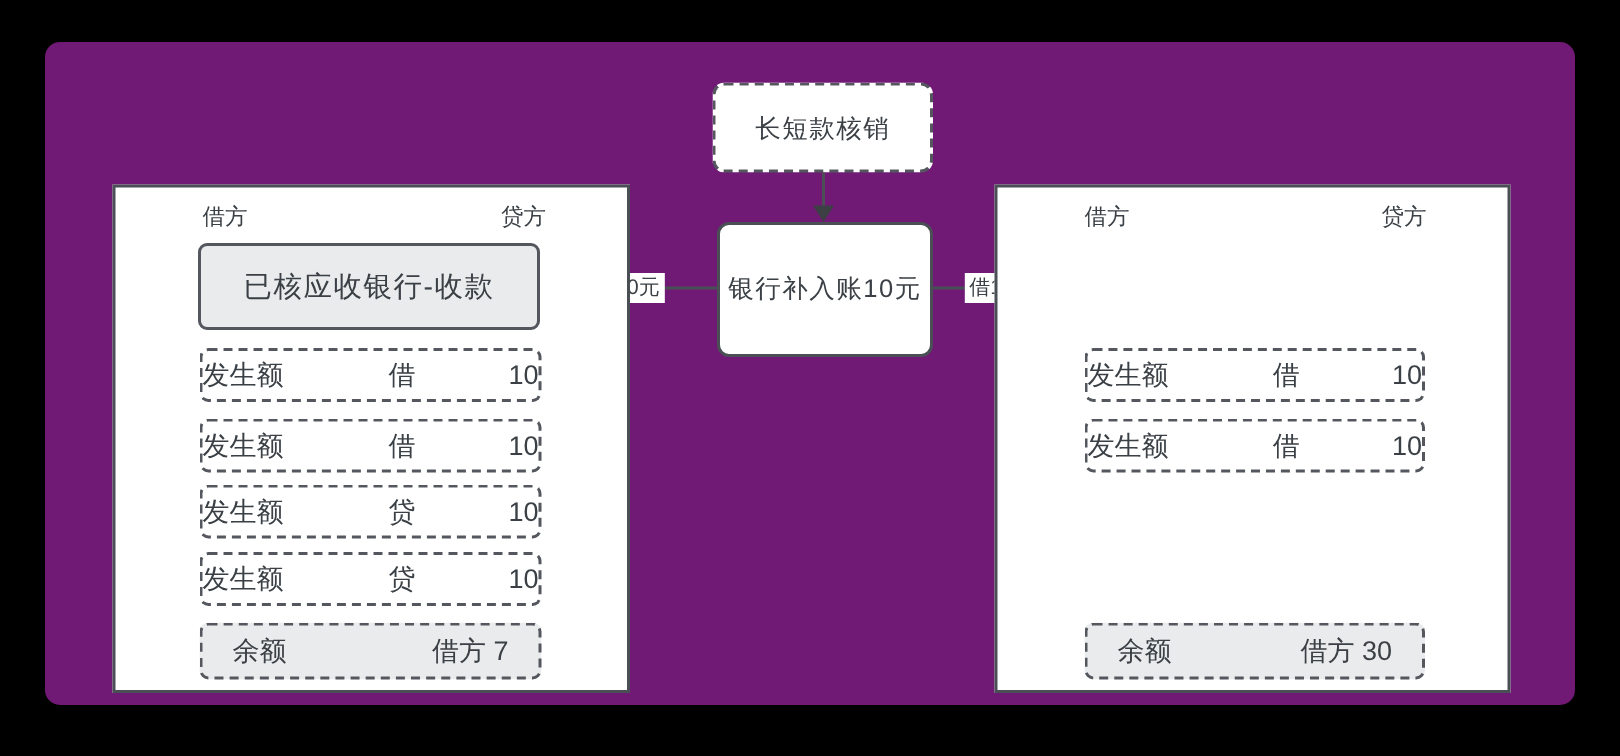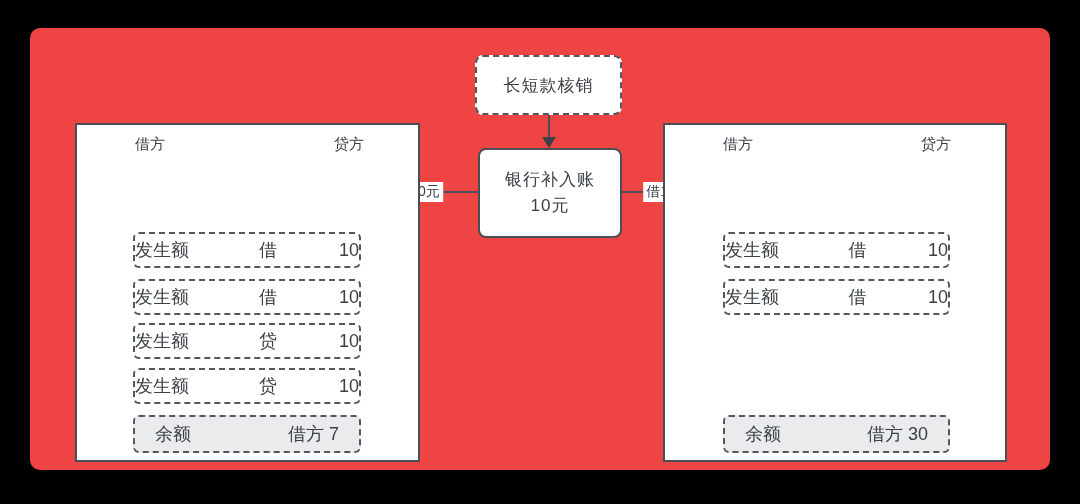--- a/index.html
+++ b/index.html
@@ -3,33 +3,33 @@
 <meta charset="utf-8">
 <style>
   html,body{margin:0;padding:0;background:#000;}
   .canvas{
     position:relative;width:1080px;height:504px;background:#000;
     font-family:"Liberation Sans","DejaVu Sans",sans-serif;
     color:#3a4045;overflow:hidden;
   }
   .board{
     position:absolute;left:30px;top:28px;width:1020px;height:442px;
-    background:#ef4444;border-radius:10px;
+    background:#701a75;border-radius:10px;
   }
   
   .node{position:absolute;box-sizing:border-box;display:flex;align-items:center;justify-content:center;text-align:center;}
   .top-box{
     left:445px;top:27px;width:147px;height:60px;
     border:2px dashed #54585e;border-radius:8px;background:#fff;
     font-size:17px;letter-spacing:1px;
   }
   .center-box{
     left:448px;top:120px;width:144px;height:90px;
     border:2px solid #4a4f55;border-radius:8px;background:#fff;
-    font-size:17px;line-height:1.55;flex-direction:column;letter-spacing:1px;
+    font-size:17px;line-height:1.55;flex-direction:row;letter-spacing:1px;
   }
   
   .vline{position:absolute;left:518px;top:87px;width:2px;height:23px;background:#4a4f55;}
   .arrowhead-down{
     position:absolute;left:512px;top:109px;width:0;height:0;
     border-left:7px solid transparent;border-right:7px solid transparent;
     border-top:11px solid #3c4045;
   }
   .hline{position:absolute;top:163px;height:2px;background:#4a4f55;}
   .hline.left{left:333px;width:115px;}
@@ -114,20 +114,23 @@
 
     <div class="hline right"></div>
     <div class="arrowhead-right"></div>
     <div class="arrow-label right">借10元</div>
 
     <div class="panel left">
       <div class="panel-header">
         <span>借方</span>
         <span>贷方</span>
       </div>
+      <div class="title-box">
+        <span>已核应收银行-收款</span>
+      </div>
       <div class="entry-row r1">
         <span>发生额</span>
         <span class="gap1">借</span>
         <span class="gap2">10</span>
       </div>
       <div class="entry-row r2">
         <span>发生额</span>
         <span class="gap1">借</span>
         <span class="gap2">10</span>
       </div>

